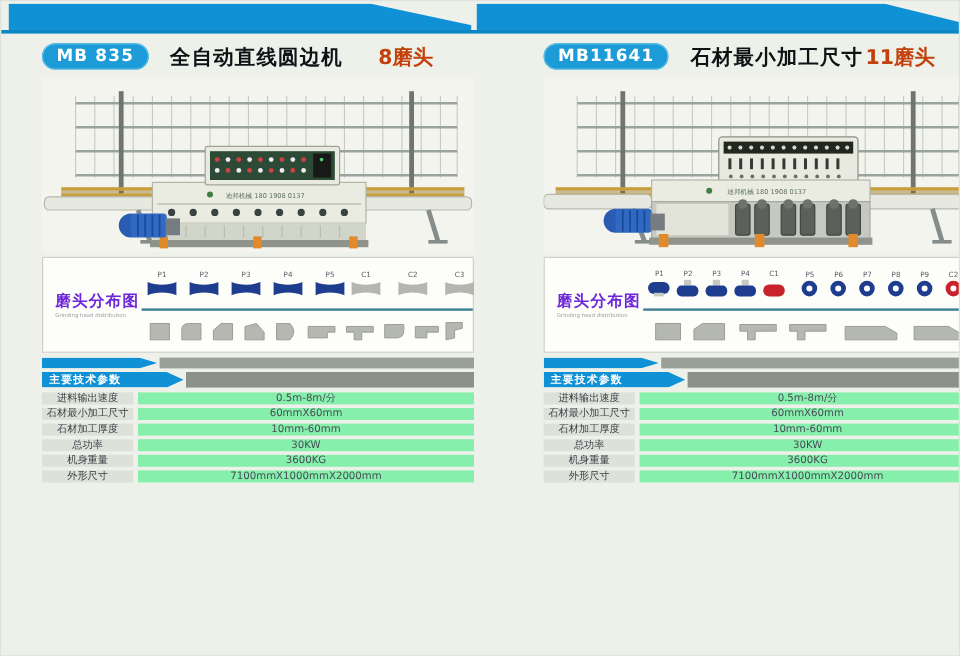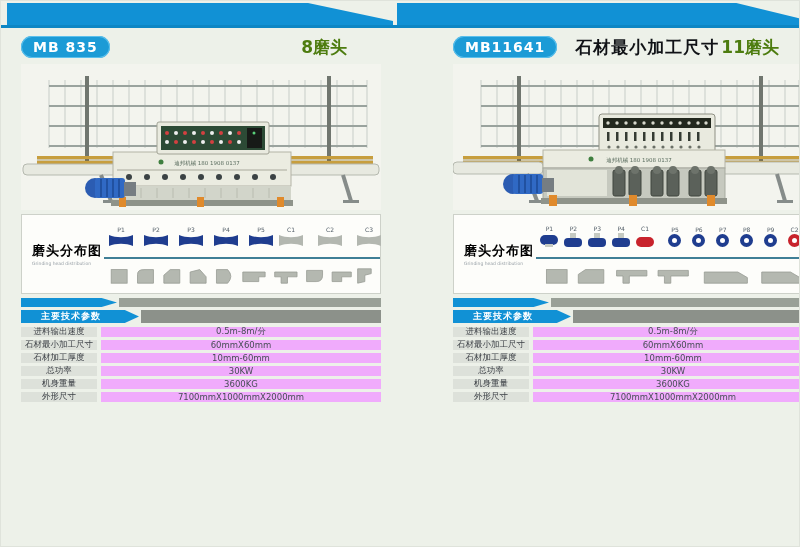--- a/index.html
+++ b/index.html
@@ -5,35 +5,35 @@
   html,body{margin:0;padding:0;background:#d9ddd5;}
   *{box-sizing:border-box;font-family:"DejaVu Sans","Liberation Sans",sans-serif;}
   .page{position:relative;width:800px;height:547px;background:#edf1e9;overflow:hidden;border:1px solid #dfe3db;margin:0 auto;}
   
   .topbar{position:absolute;top:2px;height:22px;background:#1191d5;}
   .topbar.left{left:6px;width:386px;clip-path:polygon(0 0,78% 0,100% 82%,100% 100%,0 100%);}
   .topbar.right{left:396px;width:404px;clip-path:polygon(0 0,84% 0,100% 72%,100% 100%,0 100%);}
   .topbar-underline{position:absolute;top:24px;left:0;width:800px;height:3px;background:#0d86c4;}
   
   .panel{position:absolute;top:0;width:360px;}
-  .panel.pleft{left:20px;}
+  .panel.pleft{left:34px;}
   .panel.pright{left:452px;}
   .hdr{margin-top:34px;height:24px;display:flex;align-items:center;}
   .badge{display:inline-flex;align-items:center;justify-content:center;min-width:74px;height:22px;padding:0 12px;
          background:#1c9bd6;border-radius:12px;color:#fff;font-weight:bold;font-size:14px;letter-spacing:1px;
          box-shadow:inset 0 0 0 1px #5cc0ec;}
   .hdr-title{margin-left:18px;font-size:17px;font-weight:bold;color:#101216;letter-spacing:1px;}
-  .hdr-heads{margin-left:auto;margin-right:34px;font-size:17px;font-weight:bold;color:#4d7c0f;}
+  .hdr-heads{margin-left:auto;margin-right:34px;font-size:17px;font-weight:bold;color:#c2410c;}
   
   .machine-area{margin-top:5px;width:360px;height:146px;background:#f3f4ee;}
   .machine-area svg{display:block;}
   
   .dist-box{margin-top:4px;width:360px;height:80px;background:#fdfdfa;border:1px solid #cdd1c9;display:flex;}
   .dist-label-zone{width:82px;display:flex;flex-direction:column;justify-content:center;padding-left:10px;}
-  .dist-label{font-size:13px;font-weight:bold;color:#000000;letter-spacing:1px;}
+  .dist-label{font-size:13px;font-weight:bold;color:#6d28d9;letter-spacing:1px;}
   .dist-sublabel{font-size:4.5px;color:#9aa2a8;margin-top:1px;}
   .dist-right{flex:1;display:flex;flex-direction:column;min-width:0;}
   .heads-row{height:44px;display:flex;align-items:center;border-bottom:2px solid #3f7f96;padding:0 6px 0 2px;}
   .group-p{display:flex;gap:5px;}
   .group-c{display:flex;gap:9px;margin-left:auto;padding-right:4px;}
   .heads-row-tight{display:flex;gap:1px;padding-left:2px;}
   .head{display:flex;flex-direction:column;align-items:center;width:30px;}
   .head.sm{width:23px;}
   .head-label{font-size:6px;color:#55606a;line-height:7px;margin-bottom:1px;}
   .navy{color:#1f3d8f;} .grayhead{color:#b3b7b0;} .redhead{color:#c8232c;}
@@ -43,41 +43,42 @@
   
   .ribbon{margin-top:4px;display:flex;height:9px;}
   .ribbon .arrow{width:96px;background:#1191d5;clip-path:polygon(0 0,84% 0,100% 50%,84% 100%,0 100%);}
   .ribbon .bar{flex:1;background:#99a097;margin-left:2px;}
   
   .desc{margin-top:4px;width:360px;height:122px;overflow:hidden;}
   .desc p{margin:0;font-size:12.3px;line-height:15.5px;color:#1e2946;text-align:justify;text-indent:2em;letter-spacing:0.2px;}
   
   .params-ribbon{margin-top:3px;display:flex;height:13px;}
   .params-ribbon .arrow{width:118px;background:#1191d5;clip-path:polygon(0 0,88% 0,100% 50%,88% 100%,0 100%);
-        color:#fff;font-size:9px;font-weight:bold;display:flex;align-items:center;padding-left:20px;letter-spacing:1px;}
+        color:#fff;font-size:9px;font-weight:bold;display:flex;align-items:center;padding-left:6px;letter-spacing:1px;}
   .params-ribbon .bar{flex:1;background:#8c918a;margin-left:2px;}
   .params-table{margin-top:4px;display:grid;grid-template-columns:76px 1fr;column-gap:4px;row-gap:3px;}
   .p-cell{height:10px;display:flex;align-items:center;justify-content:center;font-size:8.5px;}
   .p-label{background:#dde1da;color:#3a3e44;}
-  .p-value{background:#f0abfc;color:#474d56;}
+  .p-value{background:#86efac;color:#474d56;}
   text{font-family:"DejaVu Sans",sans-serif;}
 </style>
 </head>
 <body>
 
 <div class="page">
 
   <div class="topbar left"></div>
   <div class="topbar right"></div>
   <div class="topbar-underline"></div>
 
   <div class="panel pleft">
 
     <div class="hdr">
       <span class="badge">MB 835</span>
+      <span class="hdr-title">全自动直线圆边机</span>
       <span class="hdr-heads">8磨头</span>
     </div>
 
     <div class="machine-area">
       <svg viewBox="0 0 360 146" width="360" height="146">
         <rect x="0" y="0" width="360" height="146" fill="#f3f4ee"></rect>
         <g stroke="#b6bcb7" stroke-width="0.7">
           <line x1="28" y1="16" x2="28" y2="84"></line>
             <line x1="44" y1="16" x2="44" y2="84"></line>
             <line x1="60" y1="16" x2="60" y2="84"></line>

